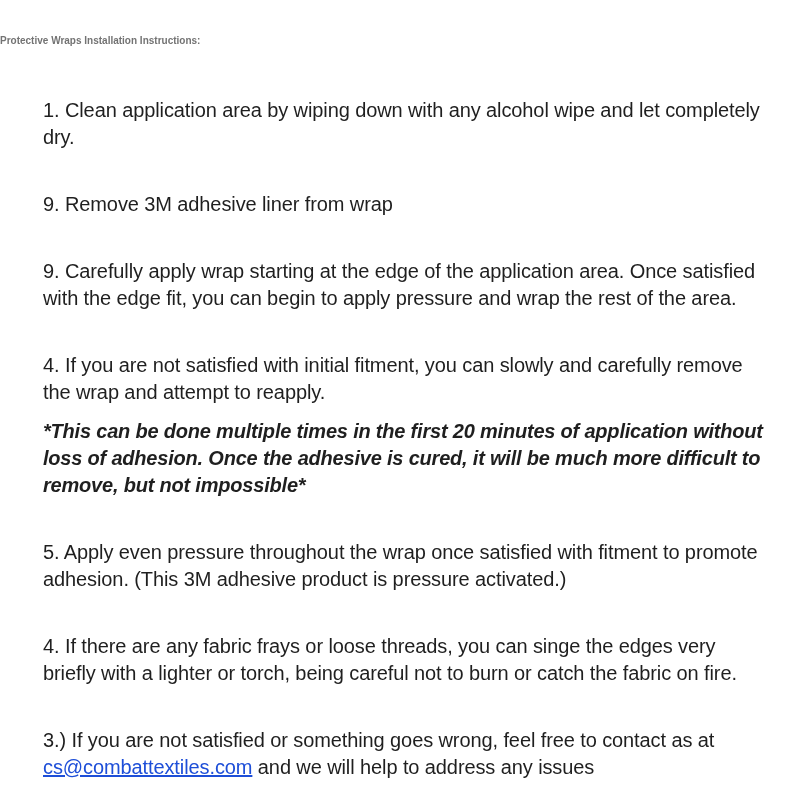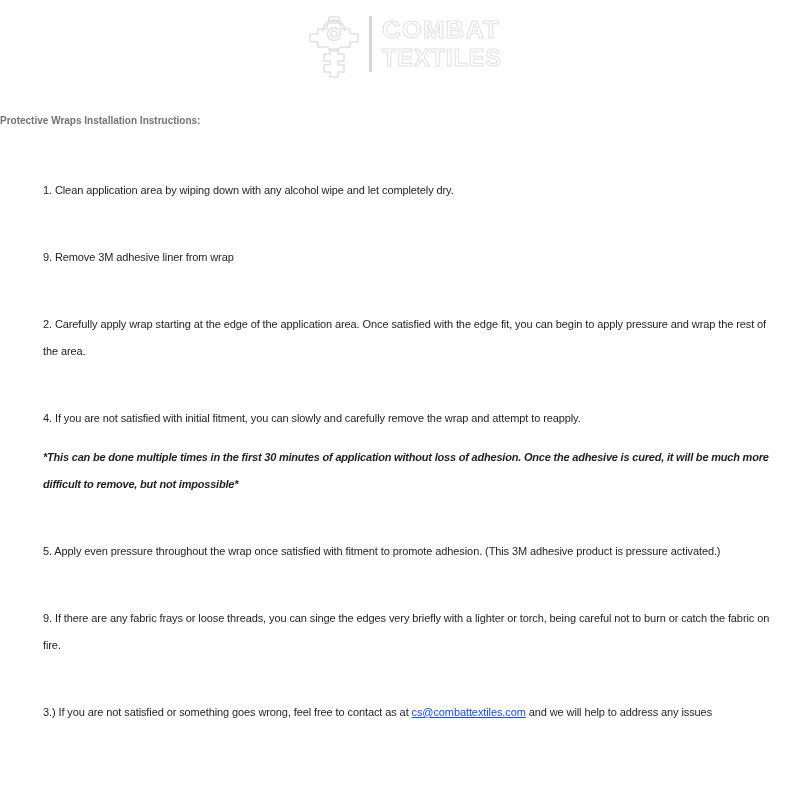--- a/index.html
+++ b/index.html
@@ -40,21 +40,21 @@
     font-weight: bold;
     line-height: 27px;
     color: #737373;
   }
   
   .doc-body {
     padding: 0 40px 0 43px;
   }
   .doc-body p {
     margin: 0 0 40px 0;
-    font-size: 11px;
+    font-size: 20px;
     line-height: 27px;
     letter-spacing: -0.1px;
     color: #1f1f1f;
   }
   .doc-body p.step-4 {
     margin-bottom: 12px;
   }
   .doc-body p.note {
     font-style: italic;
     font-weight: bold;
@@ -67,48 +67,27 @@
     color: #1d4ed8;
     text-decoration: underline;
     cursor: pointer;
   }
 </style>
 </head>
 <body>
 
 <div class="page">
 
-  <div class="logo">
-    <span>
-      <svg width="52" height="70" viewBox="0 0 52 70" fill="none" stroke="#e2e2e2" stroke-width="1.6" stroke-linejoin="round">
-
-        <path d="M21 8 h10 v-6 h-10 z" transform="translate(0,6)"></path>
-        <path d="M2 25 h8 v-5 h8 l3 -8 h10 l3 8 h8 v5 h8 v8 h-8 v5 h-10 l-2 4 h-8 l-2 -4 h-10 v-5 h-8 z"></path>
-        <circle cx="26" cy="25" r="6.5"></circle>
-        <circle cx="26" cy="25" r="3"></circle>
-        <path d="M15 22 a11 11 0 0 1 22 0"></path>
-
-        <path d="M22 40 h8 v5 h6 v7 h-6 v4 h6 v7 h-6 v5 h-8 v-5 h-6 v-7 h6 v-4 h-6 v-7 h6 z"></path>
-      </svg>
-    </span>
-    <span class="logo-divider"></span>
-    <span>
-      <svg width="122" height="60" viewBox="0 0 122 60">
-        <text x="1" y="24" font-family="Liberation Sans, sans-serif" font-size="24" font-weight="bold" fill="none" stroke="#e2e2e2" stroke-width="1" letter-spacing="1" textLength="118" lengthAdjust="spacingAndGlyphs">COMBAT</text>
-        <text x="1" y="52" font-family="Liberation Sans, sans-serif" font-size="24" font-weight="bold" fill="none" stroke="#e2e2e2" stroke-width="1" letter-spacing="1" textLength="120" lengthAdjust="spacingAndGlyphs">TEXTILES</text>
-      </svg>
-    </span>
-  </div>
 
   <div class="doc-title">Protective Wraps Installation Instructions:</div>
 
   <div class="doc-body">
     <p>1. Clean application area by wiping down with any alcohol wipe and let completely dry.</p>
     <p>9. Remove 3M adhesive liner from wrap</p>
-    <p>2. Carefully apply wrap starting at the edge of the application area. Once satisfied with the edge fit, you can begin to apply pressure and wrap the rest of the area.</p>
+    <p>9. Carefully apply wrap starting at the edge of the application area. Once satisfied with the edge fit, you can begin to apply pressure and wrap the rest of the area.</p>
     <p class="step-4">4. If you are not satisfied with initial fitment, you can slowly and carefully remove the wrap and attempt to reapply.</p>
-    <p class="note">*This can be done multiple times in the first 30 minutes of application without loss of adhesion. Once the adhesive is cured, it will be much more difficult to remove, but not impossible*</p>
+    <p class="note">*This can be done multiple times in the first 20 minutes of application without loss of adhesion. Once the adhesive is cured, it will be much more difficult to remove, but not impossible*</p>
     <p>5. Apply even pressure throughout the wrap once satisfied with fitment to promote adhesion. (This 3M adhesive product is pressure activated.)</p>
-    <p>9. If there are any fabric frays or loose threads, you can singe the edges very briefly with a lighter or torch, being careful not to burn or catch the fabric on fire.</p>
+    <p>4. If there are any fabric frays or loose threads, you can singe the edges very briefly with a lighter or torch, being careful not to burn or catch the fabric on fire.</p>
     <p class="step-7"><span>3.) If you are not satisfied or something goes wrong, feel free to contact as at </span><a class="email-link">cs@combattextiles.com</a><span> and we will help to address any issues</span></p>
   </div>
 
 </div>
 
 </body></html>

